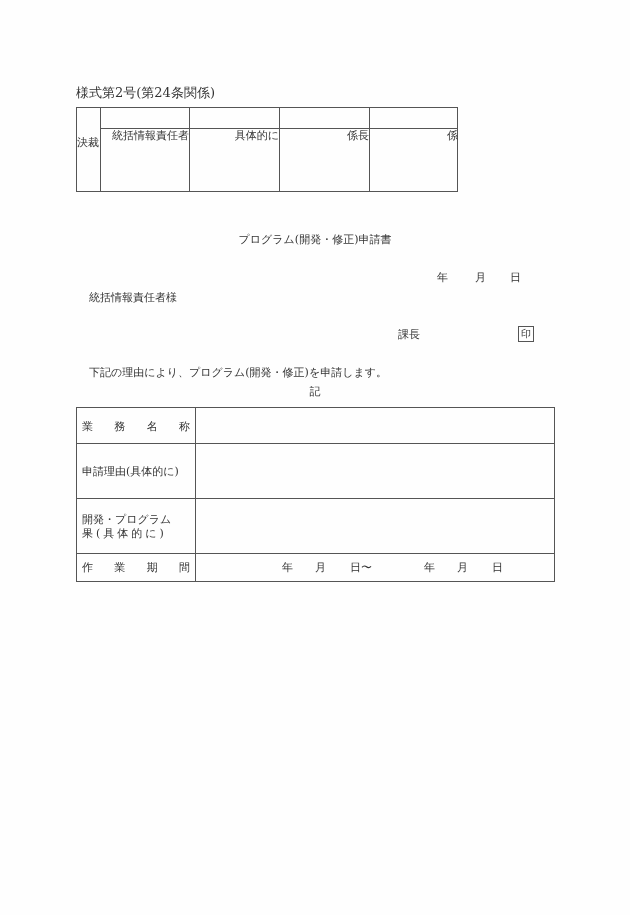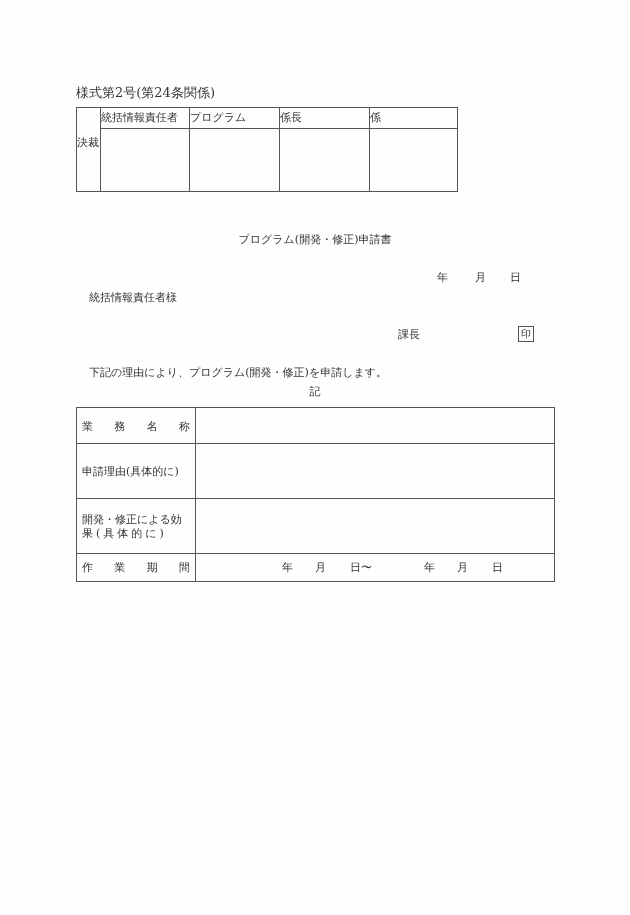--- a/index.html
+++ b/index.html
@@ -6,21 +6,21 @@
     body {
       width:630px; height:915px; background:#fefefe; position:relative; overflow:hidden;
       font-family:"DejaVu Serif","Liberation Serif",serif; color:#333; font-size:11px;
     }
     .abs { position:absolute; white-space:nowrap; }
     .form-no { left:76px; top:84px; font-size:13px; }
     
     .approval { position:absolute; left:76px; top:107px; width:382px; height:85px; border:1px solid #555; box-sizing:border-box; }
     .approval .vline { position:absolute; top:0; bottom:0; width:0; border-left:1px solid #555; }
     .approval .hline { position:absolute; left:23px; right:0; height:0; border-top:1px solid #555; top:20px; }
-    .approval .hdr { position:absolute; top:2px; font-size:11px; text-align:left; }
+    .approval .hdr { position:absolute; top:20px; font-size:11px; text-align:right; }
     .approval .kessai { position:absolute; left:0; width:23px; top:26px; text-align:left; font-size:11px; line-height:18px; white-space:normal; }
     .title { left:0; width:630px; text-align:center; top:232px; font-size:11px; }
     .date-part { top:270px; font-size:11px; }
     .addressee { left:89px; top:290px; font-size:11px;font-family:Liberation Serif, serif; }
     .sender { left:378px; top:327px; font-size:11px;padding-left:20px; }
     .seal { left:518px; top:326px; width:14px; height:14px; border:1px solid #555; font-size:10px; line-height:14px; text-align:center; }
     .body-text { left:89px; top:365px; font-size:11px; }
     .ki { left:0; width:630px; text-align:center; top:384px; font-size:11px; }
     
     .detail { position:absolute; left:76px; top:407px; width:479px; height:175px; border:1px solid #555; box-sizing:border-box; }
@@ -36,21 +36,21 @@
 <div class="abs form-no">様式第2号(第24条関係)</div>
 
 <div class="approval">
   <div class="kessai">決裁</div>
   <div class="vline" style="left:23px"></div>
   <div class="vline" style="left:112px"></div>
   <div class="vline" style="left:202px"></div>
   <div class="vline" style="left:292px"></div>
   <div class="hline"></div>
   <div class="hdr" style="left:24px;width:88px">統括情報責任者</div>
-  <div class="hdr" style="left:113px;width:89px">プログラム</div>
+  <div class="hdr" style="left:113px;width:89px">具体的に</div>
   <div class="hdr" style="left:203px;width:89px">係長</div>
   <div class="hdr" style="left:293px;width:88px">係</div>
   <div style="position:absolute;left:24px;top:21px;width:88px;height:62px"></div>
   <div style="position:absolute;left:113px;top:21px;width:89px;height:62px"></div>
   <div style="position:absolute;left:203px;top:21px;width:89px;height:62px"></div>
   <div style="position:absolute;left:293px;top:21px;width:88px;height:62px"></div>
 </div>
 
 <div class="abs title">プログラム(開発・修正)申請書</div>
 
@@ -72,21 +72,21 @@
   <div class="row" style="top:90px"></div>
   <div class="row" style="top:145px"></div>
 
   <div class="label spread" style="top:11px">
     <span>業</span>
       <span>務</span>
       <span>名</span>
       <span>称</span>
   </div>
   <div class="label" style="top:56px">申請理由(具体的に)</div>
-  <div class="label" style="top:104px">開発・修正による効</div>
+  <div class="label" style="top:104px">開発・プログラム</div>
   <div class="label" style="top:118px;letter-spacing:3px">果(具体的に)</div>
   <div class="label spread" style="top:152px">
     <span>作</span>
       <span>業</span>
       <span>期</span>
       <span>間</span>
   </div>
 
   <div style="position:absolute;left:119px;top:0;right:0;height:35px"></div>
   <div style="position:absolute;left:119px;top:36px;right:0;height:54px"></div>

